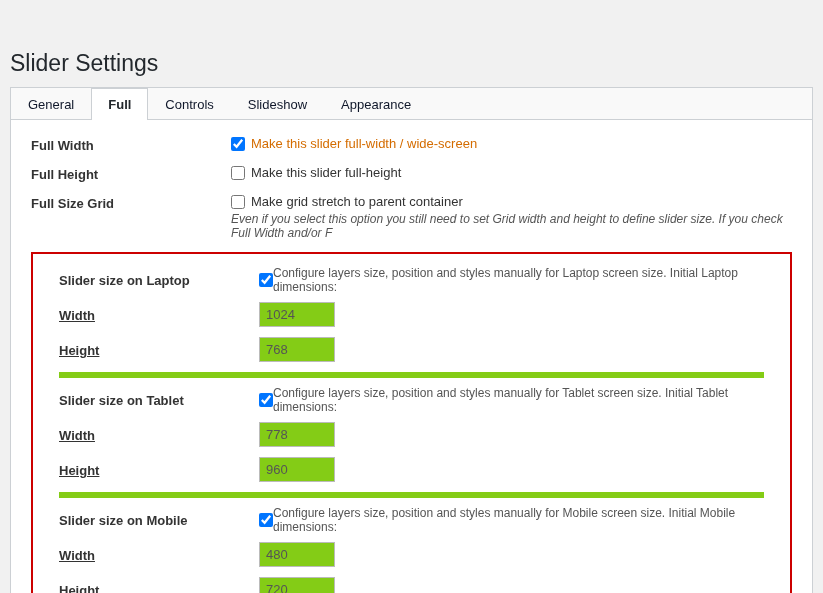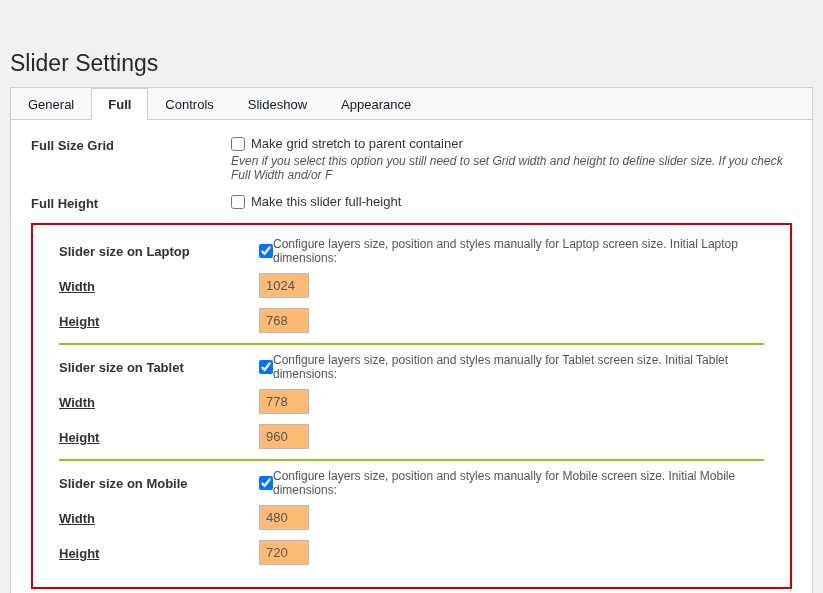--- a/index.html
+++ b/index.html
@@ -119,73 +119,82 @@
     }
     .field-label {
       width: 200px;
       min-width: 200px;
       font-weight: 600;
       font-size: 13px;
       padding-top: 2px;
       text-decoration: underline;
     }
     .field-input input {
-      width: 50px;
+      width: 76px;
       padding: 4px 6px;
       border: 1px solid #bbb;
-      background: #fdba74;
+      background: #84cc16;
       font-size: 13px;
       color: #555;
     }
     .sub-section {
       margin-top: 8px;
       margin-bottom: 8px;
-      border-top: 2px solid #84cc16;
+      border-top: 6px solid #84cc16;
       padding-top: 8px;
     }
   </style>
 </head>
 <body>
 
 <h1 class="page-title">Slider Settings</h1>
 
 <div class="slider-settings-container">
 
   <div class="tabs-bar">
     <div class="tab">General</div>
     <div class="tab active">Full</div>
     <div class="tab">Controls</div>
     <div class="tab">Slideshow</div>
     <div class="tab">Appearance</div>
   </div>
 
   <div class="settings-body">
 
+    <div class="setting-row">
+      <div class="setting-label">Full Width</div>
+      <div class="setting-control">
+        <label class="checkbox-label">
+          <input type="checkbox" checked="" style="">
+          <span>Make this slider full-width / wide-screen</span>
+        </label>
+      </div>
+    </div>
+
+    <div class="setting-row">
+      <div class="setting-label">Full Height</div>
+      <div class="setting-control">
+        <label class="checkbox-label dark">
+          <input type="checkbox" style="">
+          <span>Make this slider full-height</span>
+        </label>
+      </div>
+    </div>
 
     <div class="setting-row">
       <div class="setting-label">Full Size Grid</div>
       <div class="setting-control">
         <label class="checkbox-label dark">
           <input type="checkbox" style="">
           <span>Make grid stretch to parent container</span>
         </label>
         <div class="note-text">Even if you select this option you still need to set Grid width and height to define slider size. If you check Full Width and/or F</div>
       </div>
     </div>
 
-    <div class="setting-row">
-      <div class="setting-label">Full Height</div>
-      <div class="setting-control">
-        <label class="checkbox-label dark">
-          <input type="checkbox" style="">
-          <span>Make this slider full-height</span>
-        </label>
-      </div>
-    </div>
-
     <div class="red-bordered-section">
 
       <div class="section-header-row">
         <div class="section-header-label">Slider size on Laptop</div>
         <div class="section-header-control">
           <input type="checkbox" checked="" style="">
           <span>Configure layers size, position and styles manually for Laptop screen size. Initial Laptop dimensions:</span>
         </div>
       </div>
       <div class="field-row">

